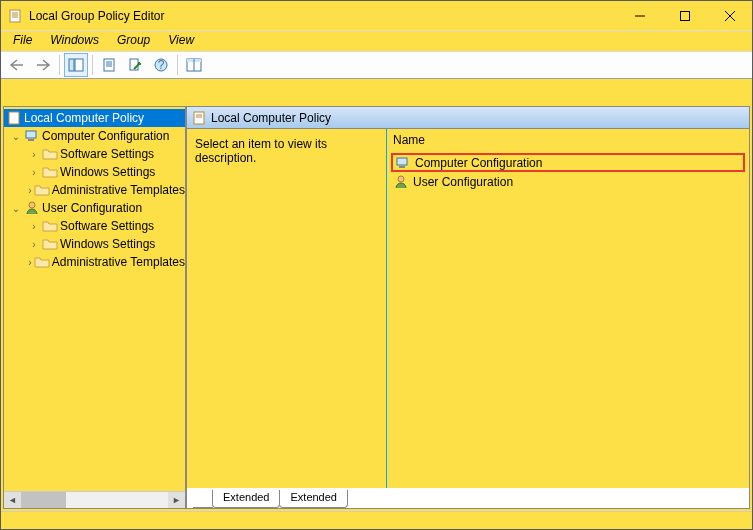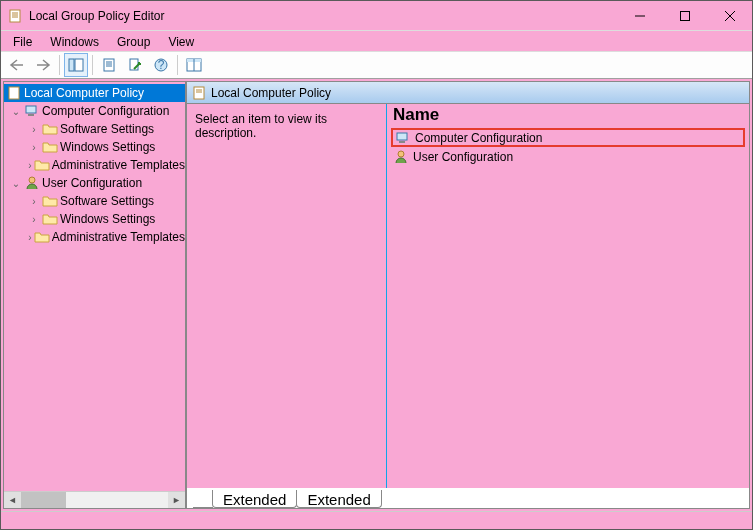--- a/index.html
+++ b/index.html
@@ -1,49 +1,49 @@
 <!DOCTYPE html>
 <html><head>
 <meta charset="utf-8">
 <style>
 * { box-sizing: border-box; margin: 0; padding: 0; font-family: "Segoe UI", Tahoma, sans-serif; font-size: 12px; }
 html, body { width: 753px; height: 530px; overflow: hidden; background: #fff; }
-.window { width: 753px; height: 530px; border: 1px solid #5a5a5a; display: flex; flex-direction: column; background: #f9a8d4; }
+.window { width: 753px; height: 530px; border: 1px solid #5a5a5a; display: flex; flex-direction: column; background: #fde047; }
 .titlebar { height: 30px; display: flex; align-items: center; padding: 0 0 0 6px; border-bottom: 1px solid #ddd; }
 .titlebar .title { margin-left: 6px; flex: 1; font-size: 12px; color: #000; }
 .winbtns { display: flex; }
 .winbtn { width: 45px; height: 29px; display: flex; align-items: center; justify-content: center; color: #000; }
-.menubar { height: 20px; display: flex; align-items: flex-end; padding: 0 4px; gap: 2px; }
+.menubar { height: 20px; display: flex; align-items: flex-start; padding: 0 4px; gap: 2px; font-style: italic; }
 .menuitem { padding: 2px 8px; }
 .toolbar { height: 28px; display: flex; align-items: center; border-top: 1px solid #ddd; border-bottom: 1px solid #a0a0a0; padding: 0 4px; gap: 2px; background: #fdfdfd; }
 .tbtn { width: 24px; height: 24px; display: flex; align-items: center; justify-content: center; border: 1px solid transparent; }
 .tbsep { width: 1px; height: 20px; background: #ccc; margin: 0 2px; }
-.body { flex: 1; display: flex; min-height: 0; }
+.body { flex: 1; display: flex; min-height: 0; margin-top: 25px; }
 .sidebar { width: 183px; border: 1px solid #888; margin: 2px 0 2px 2px; display: flex; flex-direction: column; overflow: hidden; }
 .tree { flex: 1; overflow: auto; padding: 2px 0; white-space: nowrap; }
 .trow { height: 18px; display: flex; align-items: center; gap: 2px; }
 .trow.selected { background: #0078d7; color: #fff; }
 .trow .caret { width: 12px; display: inline-flex; justify-content: center; color: #666; font-size: 10px; }
 .trow .icon { width: 16px; height: 16px; display: inline-flex; align-items: center; justify-content: center; }
 .hscroll { height: 17px; border-top: 1px solid #ccc; display: flex; align-items: center; background: #f0f0f0; }
 .sbtn { width: 17px; height: 16px; background: #e0e0e0; display: flex; align-items: center; justify-content: center; font-size: 9px; color: #555; }
 .strk { flex: 1; height: 16px; background: #f0f0f0; position: relative; }
 .thumb { position: absolute; left: 0; top: 0; width: 45px; height: 16px; background: #c2c2c2; }
 .content { flex: 1; border: 1px solid #888; margin: 2px 2px 2px 0; display: flex; flex-direction: column; min-width: 0; }
 .header { height: 22px; background: linear-gradient(#d6e6f7, #a8cbee); display: flex; align-items: center; padding: 0 4px; gap: 4px; border-bottom: 1px solid #888; }
 .header .ht { font-size: 12px; color: #000; }
 .cbody { flex: 1; display: flex; min-height: 0; }
 .desc { width: 200px; padding: 8px 8px; border-right: 1px solid #0ea5e9; font-size: 12px; color: #000; }
 .listpane { flex: 1; display: flex; flex-direction: column; }
-.colhead { height: 22px; display: flex; align-items: center; padding: 0 6px; border-bottom: 1px solid transparent; font-size: 17px; color: #000; font-weight: bold; }
+.colhead { height: 22px; display: flex; align-items: center; padding: 0 6px; border-bottom: 1px solid transparent; font-size: 12px; color: #000; }
 .listitems { padding: 2px 4px; }
 .lrow { height: 19px; display: flex; align-items: center; gap: 4px; padding: 0 2px; }
 .lrow.hl { border: 2px solid #e63b2e; }
 .tabs { height: 20px; display: flex; align-items: flex-end; padding-left: 6px; background: #fff; border-top: 1px solid transparent; }
-.tab { height: 18px; padding: 1px 10px 0 10px; border: 1px solid #888; border-top: none; margin-right: -1px; background: #fff; font-size: 15px; position: relative; border-radius: 0 0 4px 4px; }
+.tab { height: 18px; padding: 1px 10px 0 10px; border: 1px solid #888; border-top: none; margin-right: -1px; background: #fff; font-size: 11px; position: relative; border-radius: 0 0 4px 4px; }
 .tab.active { background: #fff; font-weight: normal; }
 .tab.prefix { border: none; width: 20px; border-bottom: 1px solid #888; border-radius: 0; background: transparent; }
 .statusbar { height: 18px; border-top: 1px solid #ccc; }
 svg { display: block; }
 </style>
 </head>
 <body>
 
 <div class="window">
 

